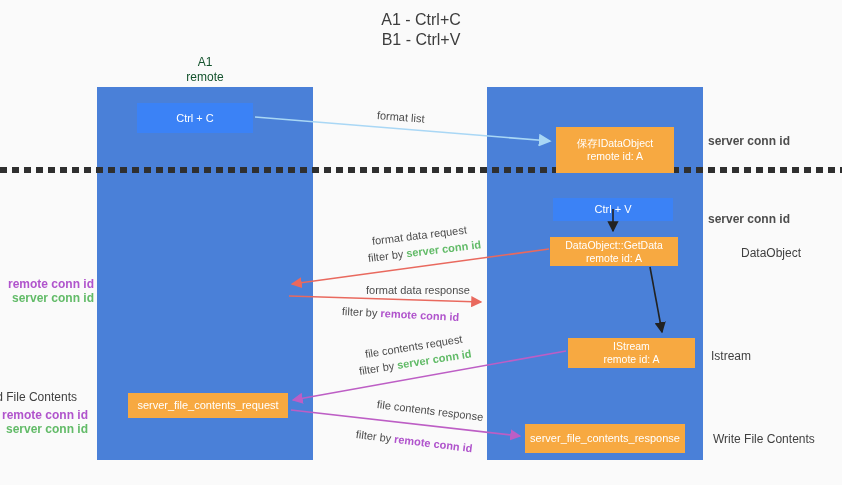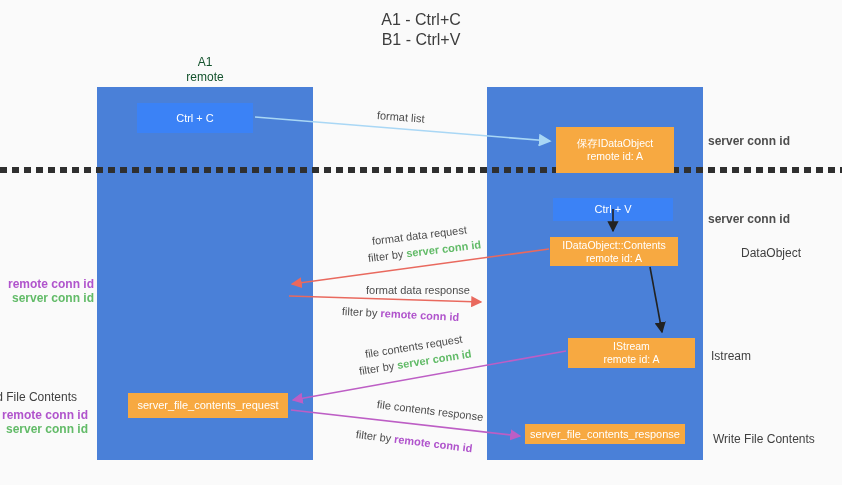--- a/index.html
+++ b/index.html
@@ -26,21 +26,21 @@
   .orange{background:#f7a941;}
 
   .n-ctrlc{left:137px;top:103px;width:116px;height:30px;}
   .n-saveido{left:556px;top:127px;width:118px;height:46px;font-size:10.5px;}
   .n-ctrlv{left:553px;top:179px;width:120px;height:23px;margin-top:19px;}
   .n-getdata{left:550px;top:237px;width:128px;height:29px;font-size:10.5px;}
   .n-freq{left:130px;top:276px;width:157px;height:26px;}
   .n-fres{left:485px;top:289px;width:160px;height:27px;}
   .n-istream{left:568px;top:338px;width:127px;height:30px;font-size:10.5px;}
   .n-fcreq{left:128px;top:393px;width:160px;height:25px;}
-  .n-fcres{left:525px;top:424px;width:160px;height:20px;}
+  .n-fcres{left:525px;top:424px;width:160px;height:29px;}
 
   svg.arrows{position:absolute;left:0;top:0;z-index:4;pointer-events:none;}
 
   .lbl{position:absolute;white-space:nowrap;z-index:5;font-size:11px;color:#4d4d4d;}
   .rot{transform-origin:left center;}
   .dark12{font-size:12px;color:#3f3f3f;}
   .f-green{color:#62bb68;font-weight:bold;}
   .f-purple{color:#b054cc;font-weight:bold;}
   .conn{font-size:12px;font-weight:bold;line-height:14px;text-align:right;}
   .conn .g{color:#62bb68;} .conn .p{color:#b054cc;}
@@ -72,21 +72,21 @@
   <div class="box orange n-saveido">
     <div>保存IDataObject</div>
     <div>remote id: A</div>
   </div>
 
   <div class="box green n-ctrlv">
     <div>Ctrl + V</div>
   </div>
 
   <div class="box orange n-getdata">
-    <div>IDataObject::Contents</div>
+    <div>DataObject::GetData</div>
     <div>remote id: A</div>
   </div>
 
 
 
   <div class="box orange n-istream">
     <div>IStream</div>
     <div>remote id: A</div>
   </div>
 

